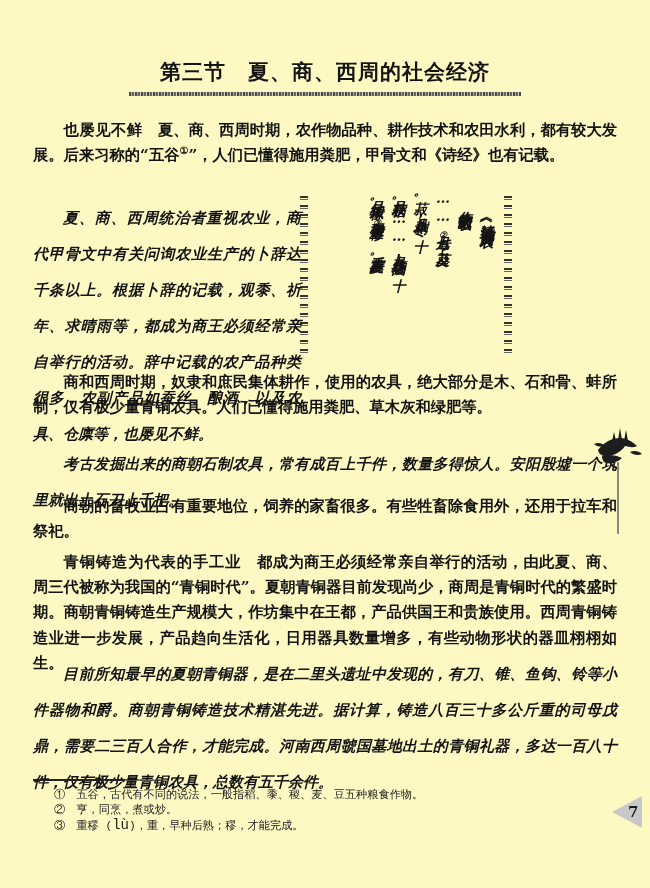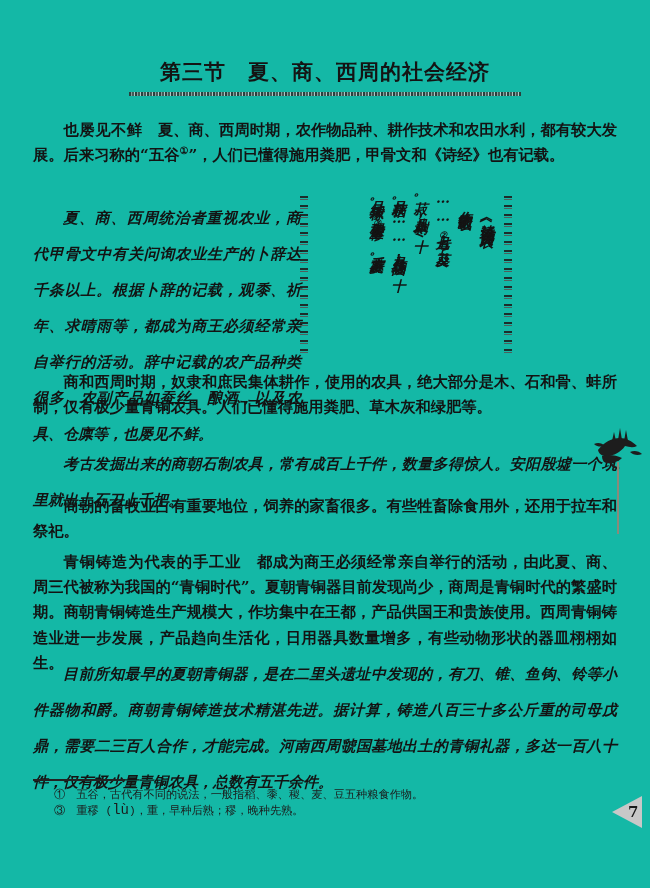--- a/index.html
+++ b/index.html
@@ -12,21 +12,21 @@
     height: 888px;
     position: relative;
     overflow: hidden;
     font-family: "DejaVu Sans", sans-serif;
     color: #111111;
   }
 
   .page {
     position: absolute;
     inset: 0;
-    background: #14b8a6;
+    background: #fef9c3;
   }
 
   
   .title-block {
     position: absolute;
     left: 0;
     top: 58px;
     width: 650px;
     text-align: center;
   }
@@ -272,21 +272,22 @@
         <path d="M38 28 C42 26, 47 27, 50 30 C46 32, 41 31, 38 28 Z"></path>
         <path d="M16 36 C20 40, 24 43, 28 44 C24 46, 19 44, 16 36 Z"></path>
       </g>
     </svg>
     <div class="orn-stem"></div>
   </div>
 
   <div class="fn-rule"></div>
   <div class="footnotes">
     <div class="fn-line">①　五谷，古代有不同的说法，一般指稻、黍、稷、麦、豆五种粮食作物。</div>
-    <div class="fn-line"><span>③　重穋 (</span><span class="fn-pinyin">lù</span><span>)，重，早种后熟；穋，晚种先熟。</span></div>
+    <div class="fn-line">②　亨，同烹，煮或炒。</div>
+    <div class="fn-line"><span>③　重穋 (</span><span class="fn-pinyin">lù</span><span>)，重，早种后熟；穋，才能完成。</span></div>
   </div>
 
   <div class="page-number-wrap">
     <div class="page-tri"></div>
     <div class="page-num">7</div>
   </div>
 
 </div>
 
 </body></html>

